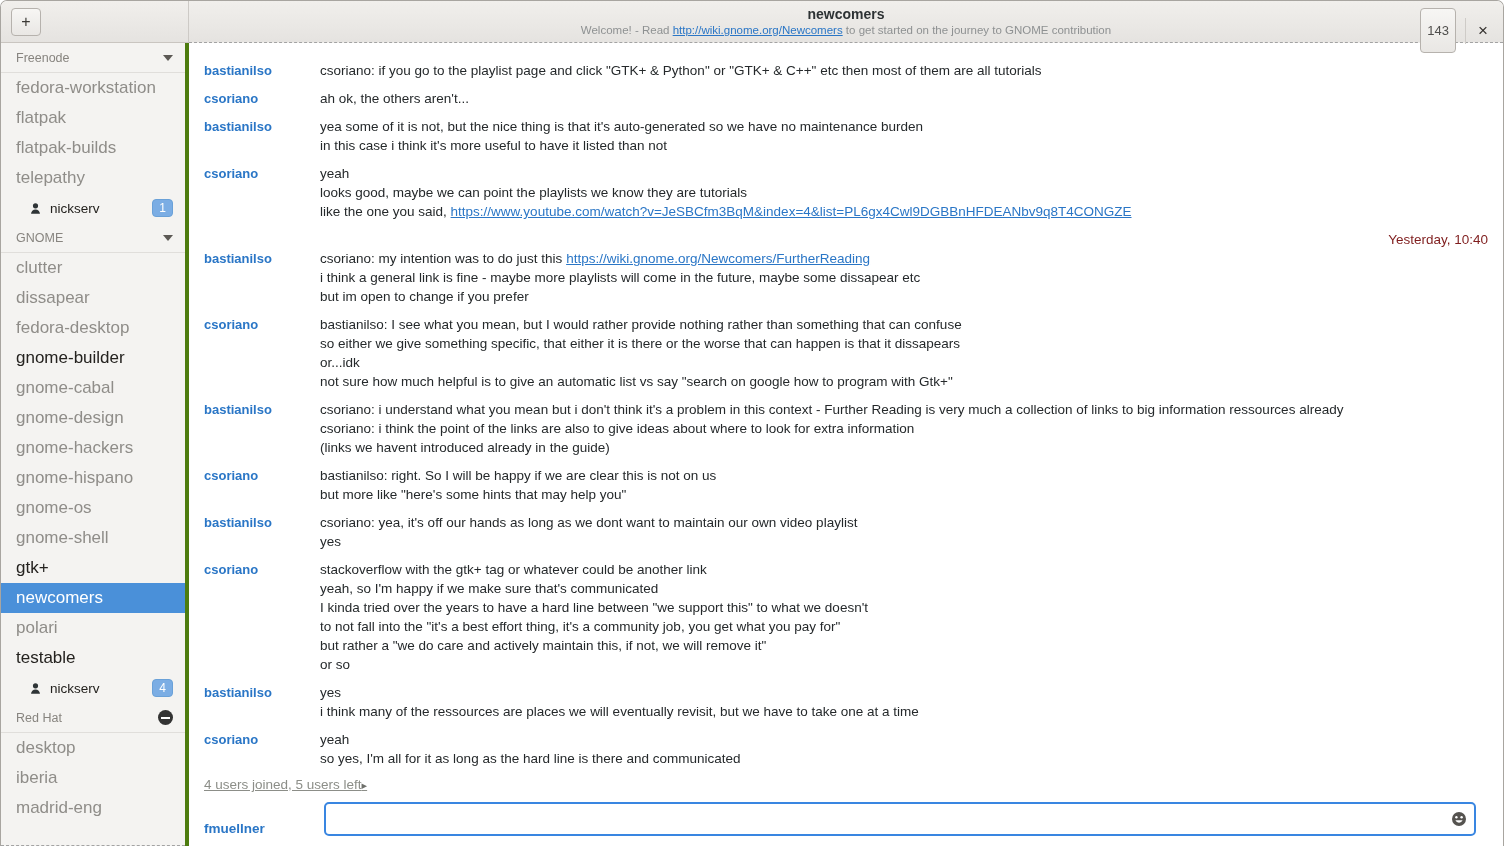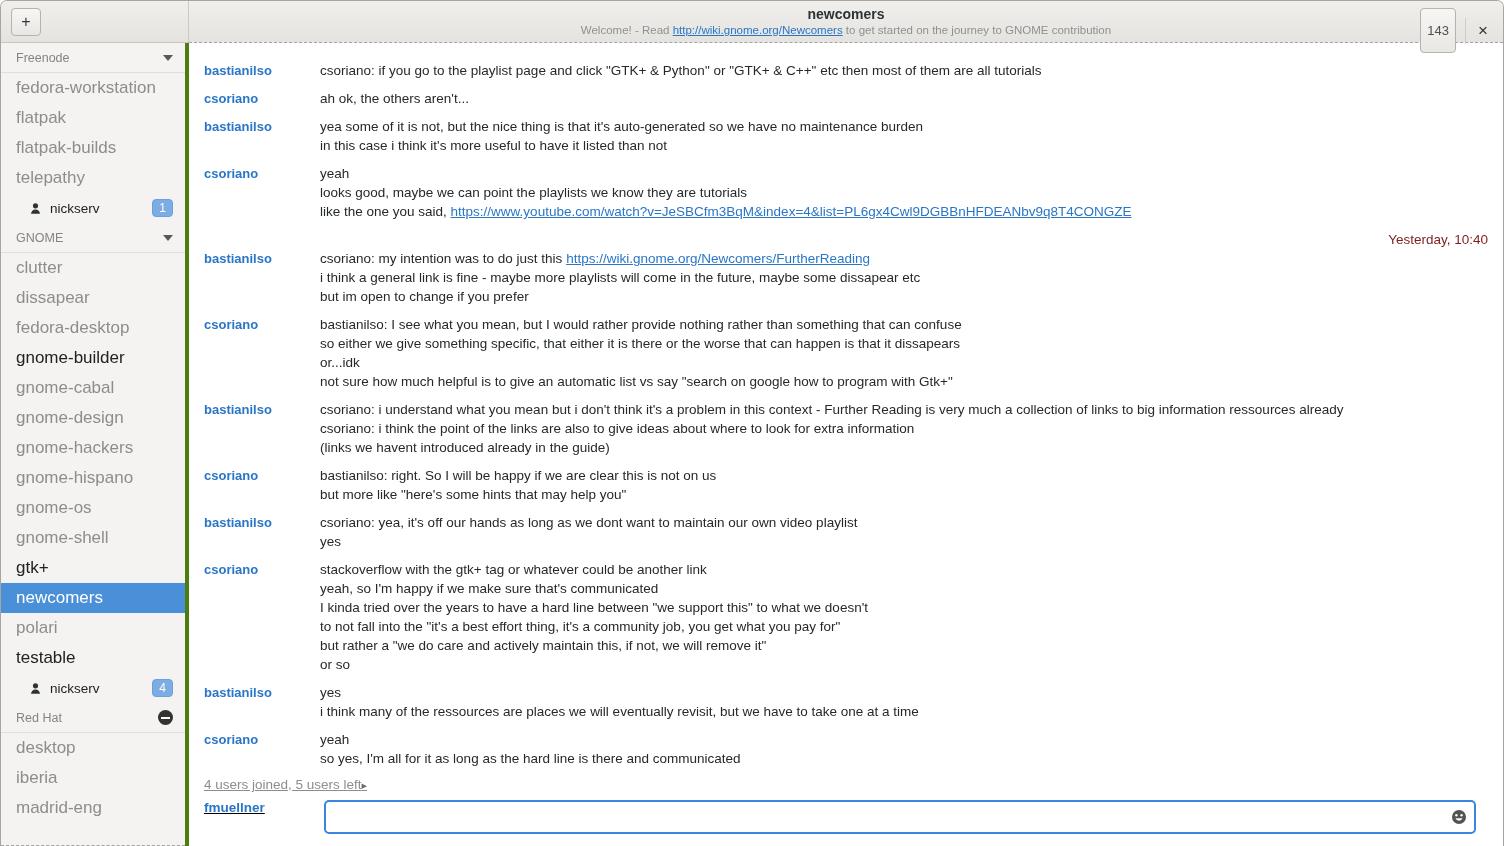--- a/index.html
+++ b/index.html
@@ -53,21 +53,21 @@
   .clipped { height:5px; overflow:hidden; margin-bottom:13px; }
   .clipped .inner { margin-top:-14px; padding-left:116px; font-size:13.5px; color:#25292b; }
   .msg { display:flex; margin-bottom:9px; }
   .msg .nick { width:116px; flex:none; color:#2a76c6; font-weight:bold; font-size:13px; line-height:19px; }
   .msg .lines { flex:1; font-size:13.5px; line-height:19px; color:#25292b; }
   .lines a { color:#2a76c6; text-decoration:underline; }
   .ts { text-align:right; color:#7f1d1d; font-size:13.5px; line-height:19px; margin-bottom:0; }
   .status { text-align:left; color:#8c8e88; font-size:13.5px; line-height:16px;text-decoration:underline; }
   .status .exp { color:#6e706b; font-size:11px; cursor:pointer; }
   
-  .composer { display:flex; align-items:flex-start; padding:0 27px 10px 15px; height:46px;text-decoration:underline; }
+  .composer { display:flex; align-items:flex-end; padding:0 27px 10px 15px; height:46px; }
   .c-nick { width:120px; flex:none; color:#2a76c6; font-weight:bold; font-size:13.5px; }
   .input-wrap { flex:1; position:relative; }
   .msg-input { width:100%; height:34px; border:2px solid #3986e1; border-radius:5px;
                padding:0 34px 0 8px; font-size:13.5px; outline:none; background:#fff;
                font-family:"Liberation Sans", sans-serif; }
   .emoji-btn { position:absolute; right:9px; top:9px; width:16px; height:16px; cursor:pointer; }
 </style>
 </head>
 <body>
 

